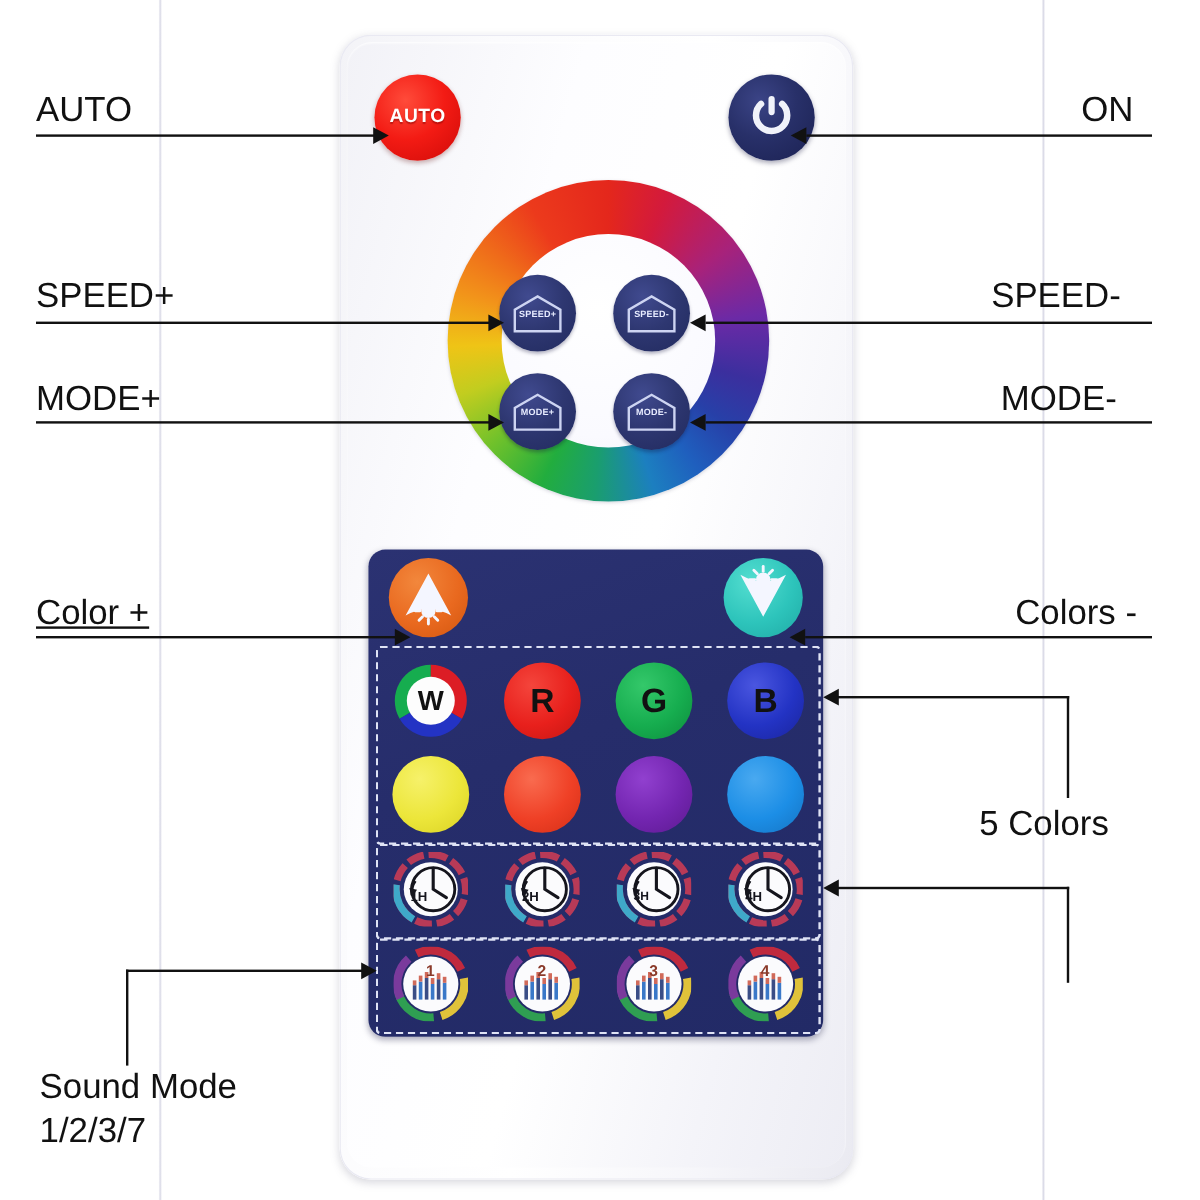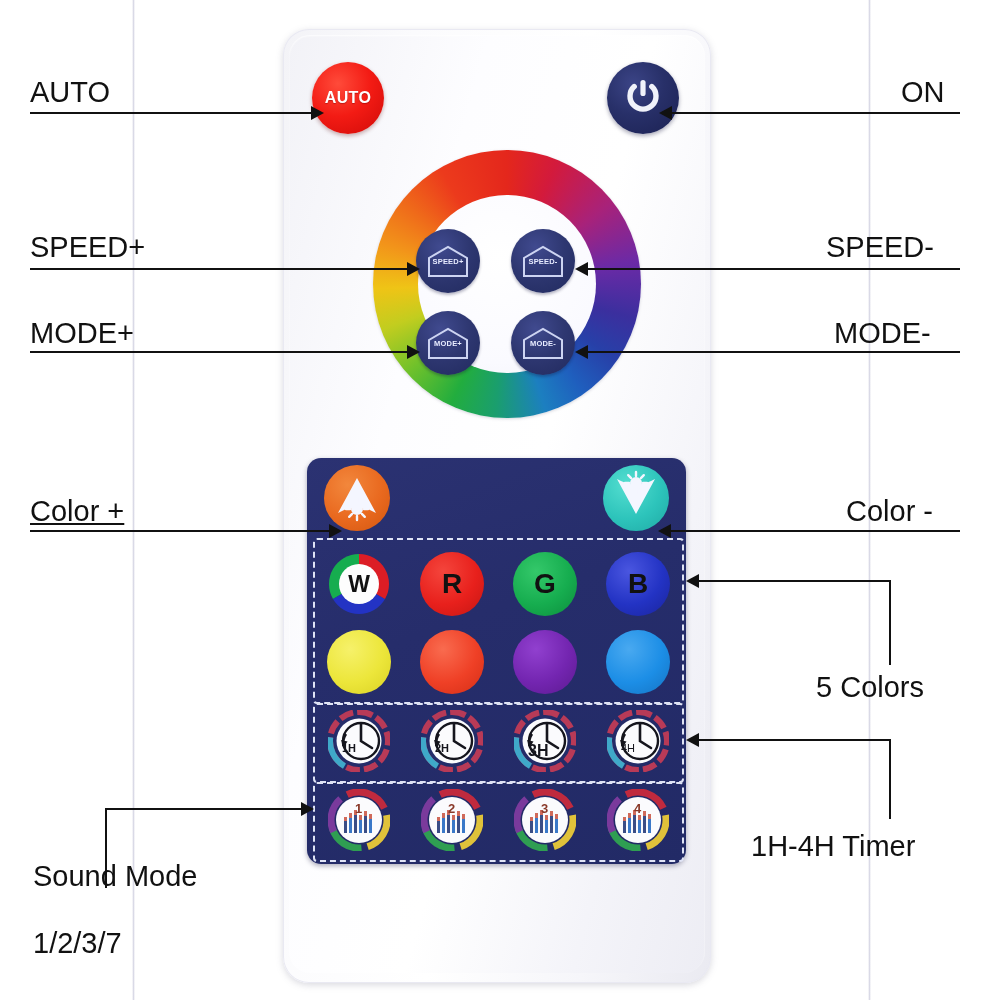--- a/index.html
+++ b/index.html
@@ -330,33 +330,33 @@
     <div class="ring-btn" style="left:207px;top:252px;">
       <svg width="62" height="62" viewBox="0 0 62 62">
         <circle cx="31" cy="31" r="29" fill="none" stroke="#b83a57" stroke-width="6" stroke-dasharray="14 4" transform="rotate(-90 31 31)"></circle>
         <circle cx="31" cy="31" r="29" fill="none" stroke="#3fa9c9" stroke-width="6" stroke-dasharray="34 200" transform="rotate(120 31 31)"></circle>
         <circle cx="31" cy="31" r="22.5" fill="#fbfbfd"></circle>
         <circle cx="33" cy="31" r="18" fill="none" stroke="#15151d" stroke-width="2.4"></circle>
         <path d="M33 13.5 L33 31 L44 38" fill="none" stroke="#15151d" stroke-width="2.6" stroke-linecap="round"></path>
         <path d="M18 24 A15 15 0 0 0 15.5 36" fill="none" stroke="#15151d" stroke-width="2.6"></path>
         <path d="M13 30 L15.6 37.5 L19.5 31.5 Z" fill="#15151d"></path>
       </svg>
-      <span style="position:absolute;left:14px;top:32px;font-size:16px;font-weight:bold;color:#15151d;">3H</span>
+      <span style="position:absolute;left:14px;top:32px;font-size:10px;font-weight:bold;color:#15151d;">3H</span>
     </div>
     <div class="ring-btn" style="left:300px;top:252px;">
       <svg width="62" height="62" viewBox="0 0 62 62">
         <circle cx="31" cy="31" r="29" fill="none" stroke="#b83a57" stroke-width="6" stroke-dasharray="14 4" transform="rotate(-90 31 31)"></circle>
         <circle cx="31" cy="31" r="29" fill="none" stroke="#3fa9c9" stroke-width="6" stroke-dasharray="34 200" transform="rotate(120 31 31)"></circle>
         <circle cx="31" cy="31" r="22.5" fill="#fbfbfd"></circle>
         <circle cx="33" cy="31" r="18" fill="none" stroke="#15151d" stroke-width="2.4"></circle>
         <path d="M33 13.5 L33 31 L44 38" fill="none" stroke="#15151d" stroke-width="2.6" stroke-linecap="round"></path>
         <path d="M18 24 A15 15 0 0 0 15.5 36" fill="none" stroke="#15151d" stroke-width="2.6"></path>
         <path d="M13 30 L15.6 37.5 L19.5 31.5 Z" fill="#15151d"></path>
       </svg>
-      <span style="position:absolute;left:14px;top:32px;font-size:11px;font-weight:normal;color:#15151d;">4H</span>
+      <span style="position:absolute;left:14px;top:32px;font-size:11px;font-weight:bold;color:#15151d;">4H</span>
     </div>
 
     <div class="ring-btn" style="left:21px;top:331px;">
       <svg width="62" height="62" viewBox="0 0 62 62">
         <circle cx="31" cy="31" r="28" fill="none" stroke="#c02a3e" stroke-width="7" stroke-dasharray="44 132" transform="rotate(-115 31 31)"></circle>
         <circle cx="31" cy="31" r="28" fill="none" stroke="#e0c23a" stroke-width="7" stroke-dasharray="40 136" transform="rotate(-10 31 31)"></circle>
         <circle cx="31" cy="31" r="28" fill="none" stroke="#2f9e52" stroke-width="7" stroke-dasharray="38 138" transform="rotate(85 31 31)"></circle>
         <circle cx="31" cy="31" r="28" fill="none" stroke="#7a3a9c" stroke-width="7" stroke-dasharray="36 140" transform="rotate(155 31 31)"></circle>
         <circle cx="31" cy="31" r="23" fill="#fbfbfd"></circle>
         <g>
@@ -471,33 +471,32 @@
   <div class="arrow arrow-right" style="left:407px;top:345px;"></div>
 
   <div class="callout-text" style="left:834px;top:317px;">MODE-</div>
   <div class="line hline" style="left:588px;top:351px;width:372px;"></div>
   <div class="arrow arrow-left" style="left:575px;top:345px;"></div>
 
   <div class="callout-text" style="left:30px;top:495px;text-decoration:underline;">Color +</div>
   <div class="line hline" style="left:30px;top:530px;width:303px;"></div>
   <div class="arrow arrow-right" style="left:329px;top:524px;"></div>
 
-  <div class="callout-text" style="left:846px;top:495px;">Color -</div>
+  <div class="callout-text" style="left:846px;top:495px;">Colors -</div>
   <div class="line hline" style="left:671px;top:530px;width:289px;"></div>
   <div class="arrow arrow-left" style="left:658px;top:524px;"></div>
 
   <div class="line hline" style="left:698px;top:580px;width:193px;"></div>
   <div class="line vline" style="left:889px;top:580px;height:85px;"></div>
   <div class="arrow arrow-left" style="left:686px;top:574px;"></div>
   <div class="callout-text" style="left:816px;top:671px;">5 Colors</div>
 
   <div class="line hline" style="left:698px;top:739px;width:193px;"></div>
   <div class="line vline" style="left:889px;top:739px;height:80px;"></div>
   <div class="arrow arrow-left" style="left:686px;top:733px;"></div>
-  <div class="callout-text" style="left:751px;top:830px;">1H-4H Timer</div>
 
   <div class="line hline" style="left:105px;top:808px;width:200px;"></div>
   <div class="line vline" style="left:105px;top:808px;height:80px;"></div>
   <div class="arrow arrow-right" style="left:301px;top:802px;"></div>
-  <div class="callout-text" style="left:33px;top:860px;">Sound Mode</div>
+  <div class="callout-text" style="left:33px;top:890px;">Sound Mode</div>
   <div class="callout-text" style="left:33px;top:927px;">1/2/3/7</div>
 
 </div>
 
 </body></html>

